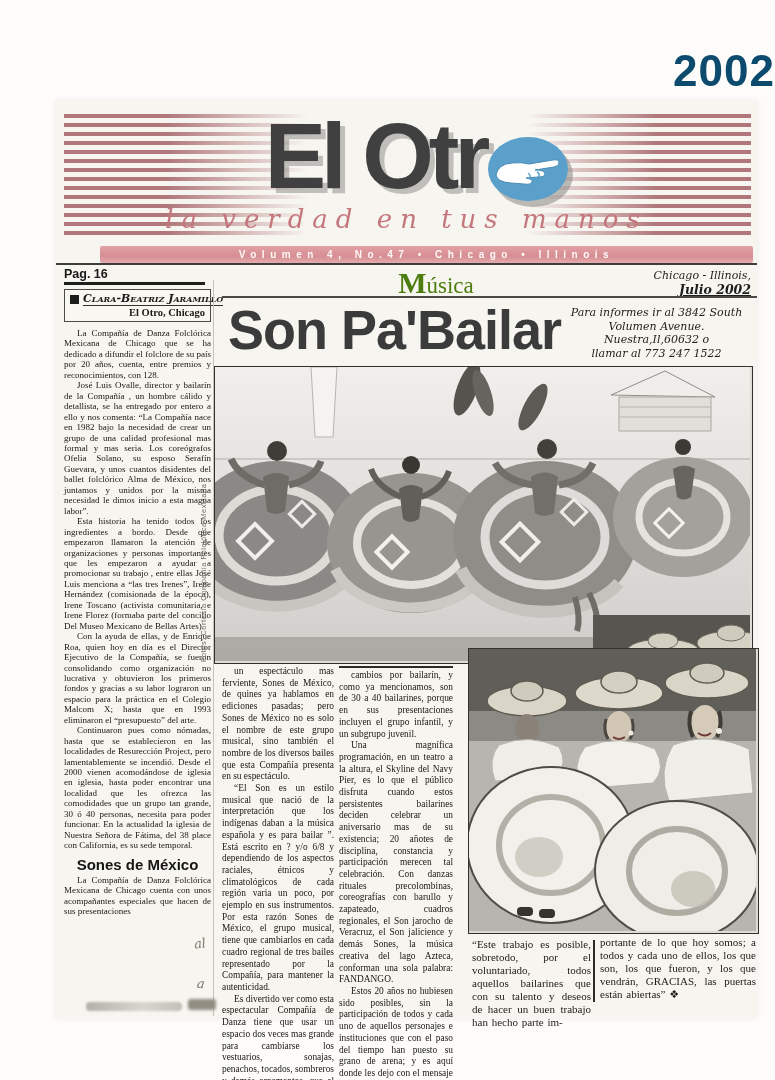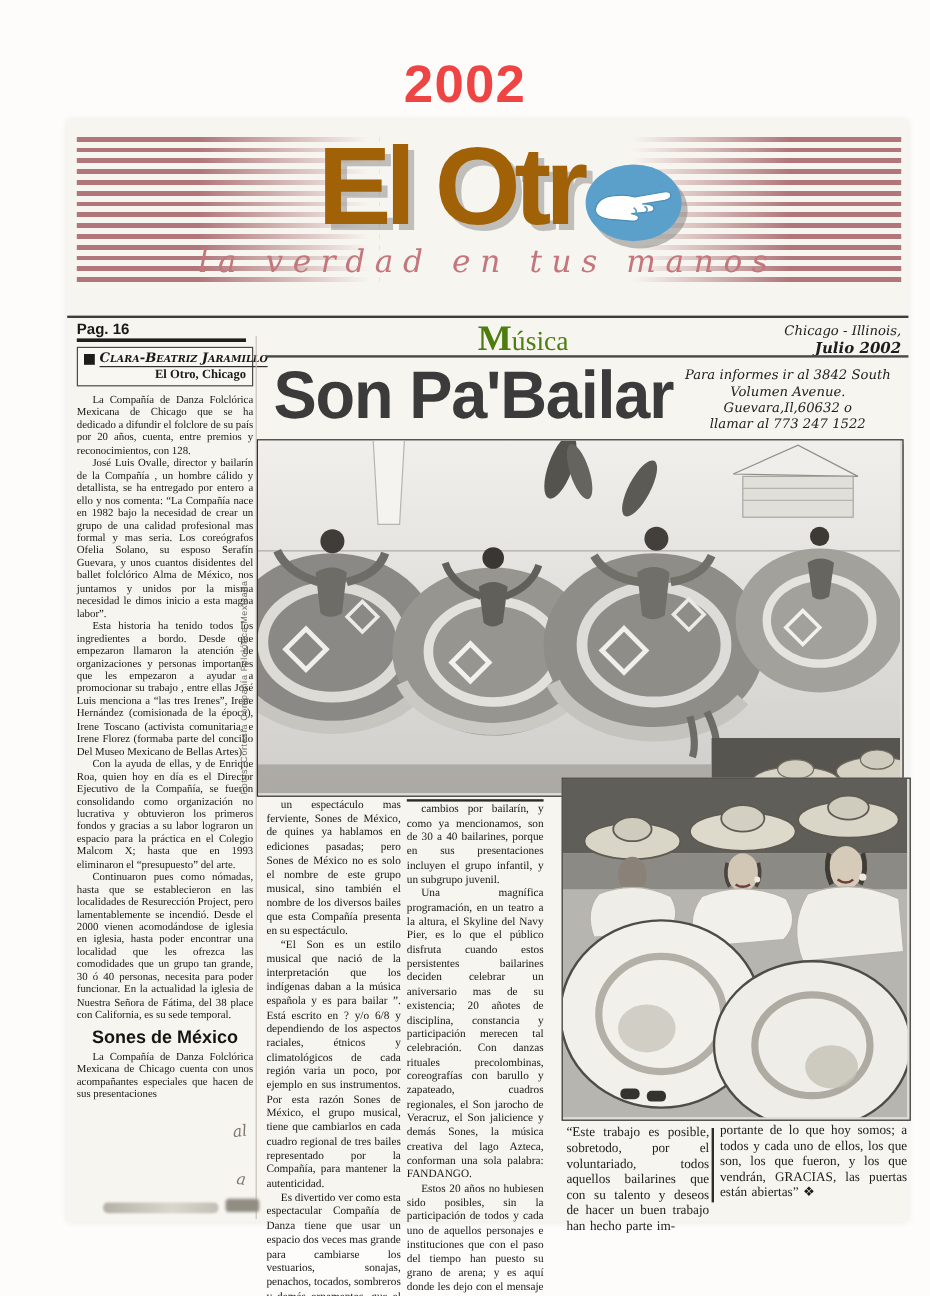--- a/index.html
+++ b/index.html
@@ -1,38 +1,38 @@
 <!DOCTYPE html>
 <html><head>
 <meta charset="utf-8">
 <style>
   html,body{margin:0;padding:0;background:#ffffff;}
   .page{position:relative;width:775px;height:1080px;background:#fdfcfa;overflow:hidden;
         font-family:"Liberation Serif",serif;}
   .abs{position:absolute;}
 
   
-  .year{top:46px;left:0;width:775px;text-align:center;
-        font:700 44px "Liberation Sans",sans-serif;color:#ef4444;letter-spacing:1px;}
+  .year{top:46px;left:0;width:775px;text-align:right;
+        font:700 44px "Liberation Sans",sans-serif;color:#0c4a6e;letter-spacing:1px;}
 
   
   .clip{left:56px;top:100px;width:701px;height:918px;background:#f7f5f0;
         box-shadow:0 0 6px rgba(0,0,0,.08);}
 
   
   .stripes{height:124px;top:14px;
      background:repeating-linear-gradient(to bottom,#b0767a 0 4px,rgba(246,244,239,0) 4px 9px);}
   .stripesL{left:8px;width:252px;}
   .stripesR{left:464px;width:231px;}
   .stripesL::after,.stripesR::after{content:"";position:absolute;inset:0;}
   .stripesL::after{background:linear-gradient(to right,rgba(247,245,240,0) 40%,#f7f5f0 97%);}
   .stripesR::after{background:linear-gradient(to left,rgba(247,245,240,0) 40%,#f7f5f0 97%);}
   .mast-title{left:0;top:6px;width:701px;height:100px;display:flex;align-items:center;
         justify-content:center;gap:3px;}
-  .mast-word{font:700 92px "Liberation Sans",sans-serif;color:#a16207;letter-spacing:-5px;
+  .mast-word{font:700 92px "Liberation Sans",sans-serif;color:#404040;letter-spacing:-5px;
         text-shadow:5px 5px 0 rgba(125,125,122,.45);line-height:92px;margin-left:20px;}
   .hand-logo{width:80px;height:64px;border-radius:50%;background:#5aa0cb;position:relative;
         box-shadow:5px 6px 0 rgba(125,125,122,.5);margin-top:26px;}
   .hand-logo svg{position:absolute;left:4px;top:10px;}
   .tagline{left:0;top:104px;width:701px;text-align:center;
         font:italic 400 26px "DejaVu Serif",serif;color:#c4767d;letter-spacing:8px;}
   .banner{left:44px;top:146px;width:653px;height:17px;
         background:linear-gradient(to bottom,#e2a1a5,#d68e93 60%,#e4aaae);
         border-radius:2px;display:flex;align-items:center;justify-content:center;}
   .banner span{font:700 10px "Liberation Sans",sans-serif;color:#fdf8f6;letter-spacing:5.5px;}
@@ -54,21 +54,21 @@
   .subhead{font:700 15px "Liberation Sans",sans-serif;text-align:center;margin:5px 0 2px;color:#151513;}
 
   .divider1{left:157px;top:180px;width:1px;height:736px;background:#c6c2b8;}
 
   
   .musica{left:270px;top:166px;width:220px;text-align:center;
         font:400 23px "Liberation Serif",serif;color:#4d7c0f;}
   .musica::first-letter{font-size:30px;font-weight:700;}
   .dateline{right:6px;top:169px;text-align:right;font-family:"DejaVu Serif",serif;color:#1d1d1b;}
   .dateline .loc{font:italic 400 11px "DejaVu Serif",serif;display:block;}
-  .dateline .dt{font:italic 700 12.5px "DejaVu Serif",serif;display:block;}
+  .dateline .dt{font:italic 700 12.5px "DejaVu Serif",serif;display:block;text-decoration:underline;}
   .rule2{left:166px;top:196px;width:535px;height:2px;background:#4a4a48;}
   .headline{left:172px;top:197px;font:700 54px "Liberation Sans",sans-serif;color:#3b3b3b;
         letter-spacing:-1px;transform:scaleY(1.04);transform-origin:top left;}
   .contact{right:8px;top:206px;width:185px;text-align:center;
         font:italic 400 11px "DejaVu Serif",serif;line-height:13.5px;color:#21211f;}
 
   
   .photo{border:1px solid #33312e;background:#dddcd7;overflow:hidden;}
   .photo-main{left:158px;top:266px;width:537px;height:296px;z-index:2;}
   .photo-right{left:412px;top:548px;width:289px;height:284px;z-index:3;}
@@ -109,20 +109,23 @@
       <span class="hand-logo">
         <svg width="72" height="46" viewBox="0 0 72 46">
           <path d="M4 28 q2 -11 16 -12 q10 -1 17 1 l24 -4 q6 -1 6 3 q0 3 -5 4 l-19 3 q10 0 10 4 q0 3 -7 3 l-12 1 q7 1 6 4 q-1 3 -8 2 l-13 -1 q-14 -1 -15 -8 z" fill="#ffffff" stroke="#4a8db6" stroke-width="1"></path>
           <path d="M36 26 q4 3 1 6 M45 25 q4 2 1 5" stroke="#5aa0cb" stroke-width="1.5" fill="none"></path>
         </svg>
       </span>
     </div>
 
     <div class="abs tagline">la verdad en tus manos</div>
 
+    <div class="abs banner">
+      <span>Volumen 4, No.47 • Chicago • Illinois</span>
+    </div>
 
     <div class="abs rule-top"></div>
 
     <div class="abs leftcol">
       <div class="pag">Pag. 16</div>
       <div class="pag-rule"></div>
       <div class="byline-box">
         <div class="byline-row">
           <span class="byline-sq"></span>
           <span class="byline-author">Clara-Beatriz Jaramillo</span>
@@ -143,21 +146,21 @@
     <div class="abs musica">Música</div>
     <div class="abs dateline">
       <span class="loc">Chicago - Illinois,</span>
       <span class="dt">Julio 2002</span>
     </div>
     <div class="abs rule2"></div>
     <div class="abs headline">Son Pa'Bailar</div>
     <div class="abs contact">
       <span>Para informes ir al 3842 South</span><br>
       <span>Volumen Avenue.</span><br>
-      <span>Guevara,Il,60632 o</span><br>
+      <span>Nuestra,Il,60632 o</span><br>
       <span>llamar al 773 247 1522</span>
     </div>
 
     <div class="abs photo photo-main">
       <svg width="535" height="294" viewBox="0 0 535 294">
         <defs>
           <linearGradient id="gsky" x1="0" y1="0" x2="0" y2="1">
             <stop offset="0" stop-color="#f0efec"></stop>
               <stop offset="1" stop-color="#cfceca"></stop>
           </linearGradient>

